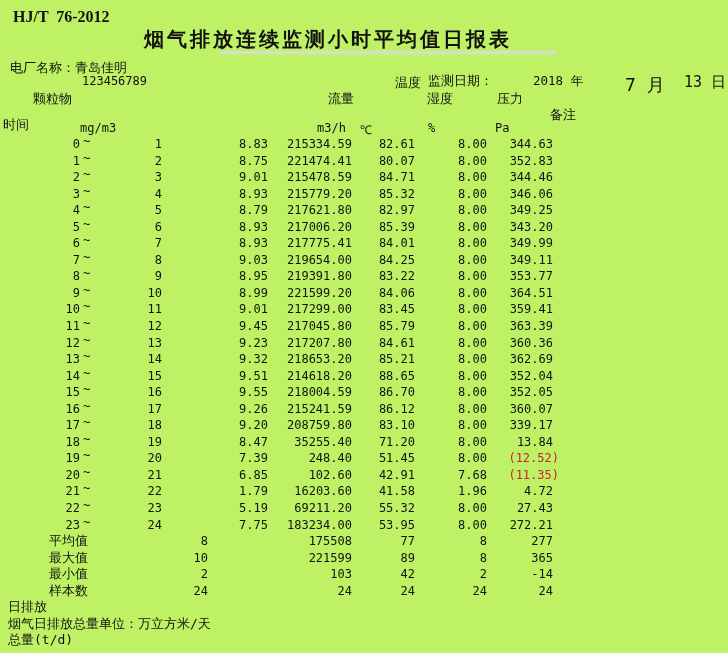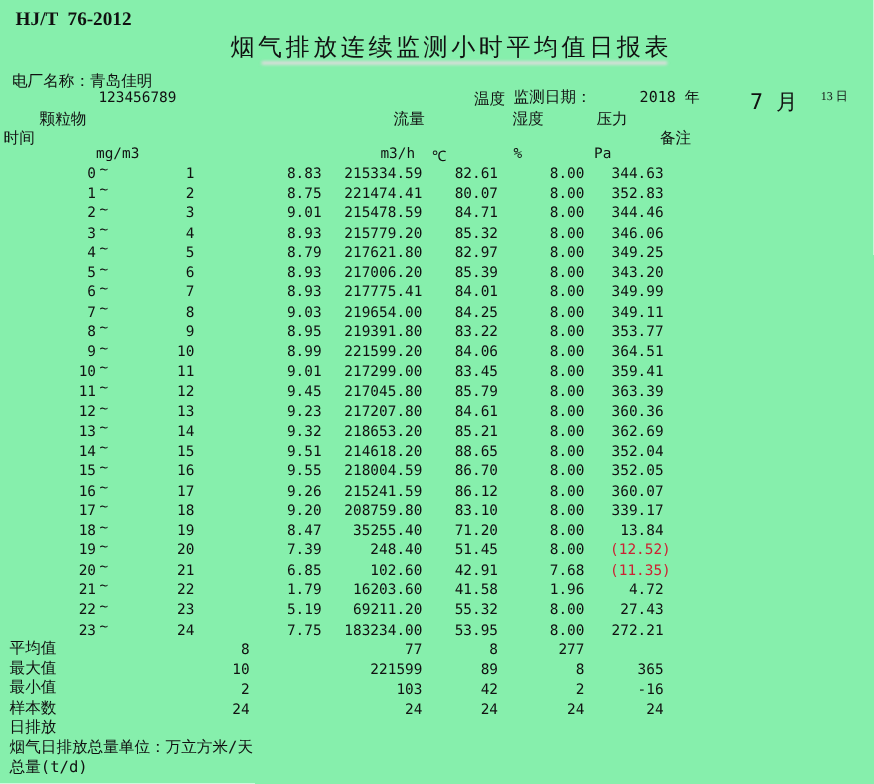--- a/index.html
+++ b/index.html
@@ -3,60 +3,60 @@
 <meta charset="utf-8">
 <style>
   html,body{margin:0;padding:0;background:#fff;}
   .page{
     position:relative;width:728px;height:653px;background:#fff;color:#111;
     font-family:"DejaVu Sans Mono","Liberation Mono",monospace;overflow:hidden;
   }
   .abs{position:absolute;white-space:pre;}
   .std{left:13px;top:8px;font-family:"Liberation Serif",serif;font-weight:bold;font-size:16px;}
   .title{left:0;top:26px;width:610px;box-sizing:border-box;padding-left:46px;text-align:center;
-         font-weight:normal;font-size:20px;letter-spacing:3px;font-family:"DejaVu Sans",sans-serif;margin-left:48px;}
+         font-weight:bold;font-size:20px;letter-spacing:3px;font-family:"DejaVu Sans",sans-serif;}
   .title-shadow{position:absolute;left:218px;top:51px;width:338px;height:3px;background:#dcdcdc;filter:blur(1.2px);}
   .hl{font-size:13px;text-align:center;}
   .ul{font-size:12px;}
   .plant{left:10px;top:59px;}
   .tick{left:10px;top:68px;font-size:14px;}
   .code{left:82px;top:74px;font-size:12px;}
   .dlabel{left:428px;top:72px;}
   .dyear{left:533px;top:73px;font-size:12.5px;}
   .dmonth{left:625px;top:73px;font-size:18px;}
-  .dday{left:684px;top:73px;font-size:10px;font-family:Liberation Serif, serif;}
+  .dday{left:684px;top:73px;font-size:15px;}
   .h-pm{left:33px;top:90px;}
   .h-flow{left:328px;top:90px;}
   .h-temp{left:395px;top:74px;}
   .h-hum{left:427px;top:90px;}
   .h-press{left:497px;top:90px;}
-  .h-time{left:3px;top:106px;}
+  .h-time{left:3px;top:116px;}
   .h-remark{left:550px;top:106px;}
   .u-pm{left:80px;top:121px;}
   .u-flow{left:285px;top:121px;padding-left:32px;}
   .u-temp{left:360px;top:121px;}
   .u-hum{left:428px;top:121px;}
   .u-press{left:495px;top:121px;}
   .tbody{position:absolute;left:0;top:136px;width:728px;}
   .hrow{display:grid;grid-template-columns:80px 16px 66px 106px 84px 63px 72px 66px auto;
         height:16.55px;line-height:16.55px;font-size:12px;}
   .hrow .c{text-align:right;}
   .hrow .c.tilde{text-align:left;padding-left:3px;position:relative;top:-3px;}
   .hrow .c.remark{text-align:left;}
   .srow{display:grid;grid-template-columns:88px 120px 144px 63px 72px 66px auto;
         height:16.55px;line-height:16.55px;font-size:12px;}
-  .srow .label{text-align:left;padding-left:8px;font-size:13px;white-space:pre;}
+  .srow .label{text-align:right;padding-left:8px;font-size:13px;white-space:pre;}
   .srow .c{text-align:right;}
   .frow{height:16.55px;line-height:16.55px;padding-left:8px;font-size:13px;white-space:pre;}
   .red{color:var(--alarm,#cc2233);margin-right:-6px;}
 </style>
 </head>
 <body>
 
-<div class="page" style="color: rgb(17, 17, 17); background: #86efac;">
+<div class="page" style="color: rgb(17, 17, 17); background: #bef264;">
 
   <div class="abs std">HJ/T  76-2012</div>
   <div class="abs title">烟气排放连续监测小时平均值日报表</div>
   <div class="title-shadow"></div>
 
   <div class="abs plant hl"><span>电厂名称：</span><span>青岛佳明</span></div>
 
   <span class="abs tick">`</span>
   <span class="abs code">123456789</span>
 
@@ -364,20 +364,21 @@
     <span class="c">183234.00</span>
     <span class="c">53.95</span>
     <span class="c">8.00</span>
     <span class="c">272.21</span>
     <span class="c remark"></span>
   </div>
 
   <div class="srow">
     <span class="label">平均值</span>
     <span class="c">8</span>
+    <span class="c">175508</span>
     <span class="c">77</span>
     <span class="c">8</span>
     <span class="c">277</span>
     <span class="c"></span>
   </div>
 
   <div class="srow">
     <span class="label">最大值</span>
     <span class="c">10</span>
     <span class="c">221599</span>
@@ -386,21 +387,21 @@
     <span class="c">365</span>
     <span class="c"></span>
   </div>
 
   <div class="srow">
     <span class="label">最小值</span>
     <span class="c">2</span>
     <span class="c">103</span>
     <span class="c">42</span>
     <span class="c">2</span>
-    <span class="c">-16</span>
+    <span class="c">-14</span>
     <span class="c"></span>
   </div>
 
   <div class="srow">
     <span class="label">样本数</span>
     <span class="c">24</span>
     <span class="c">24</span>
     <span class="c">24</span>
     <span class="c">24</span>
     <span class="c">24</span>

